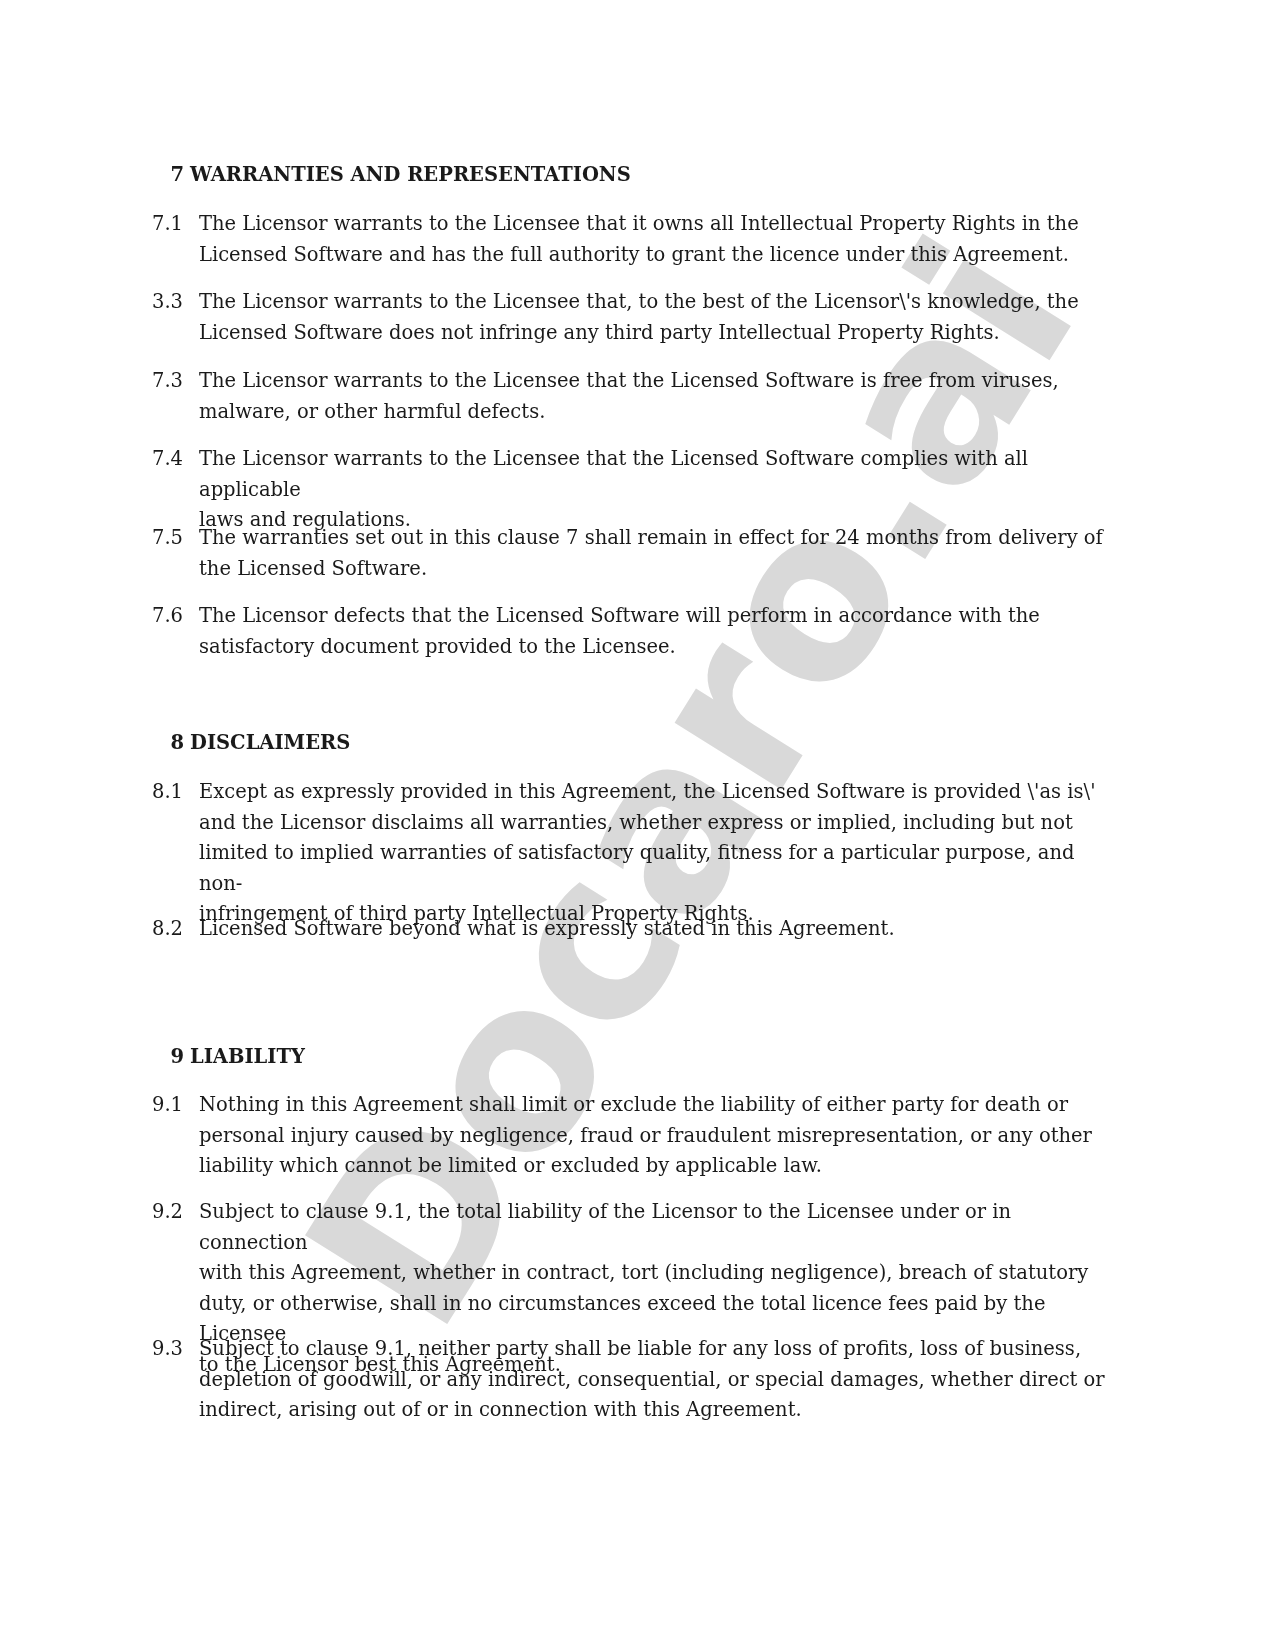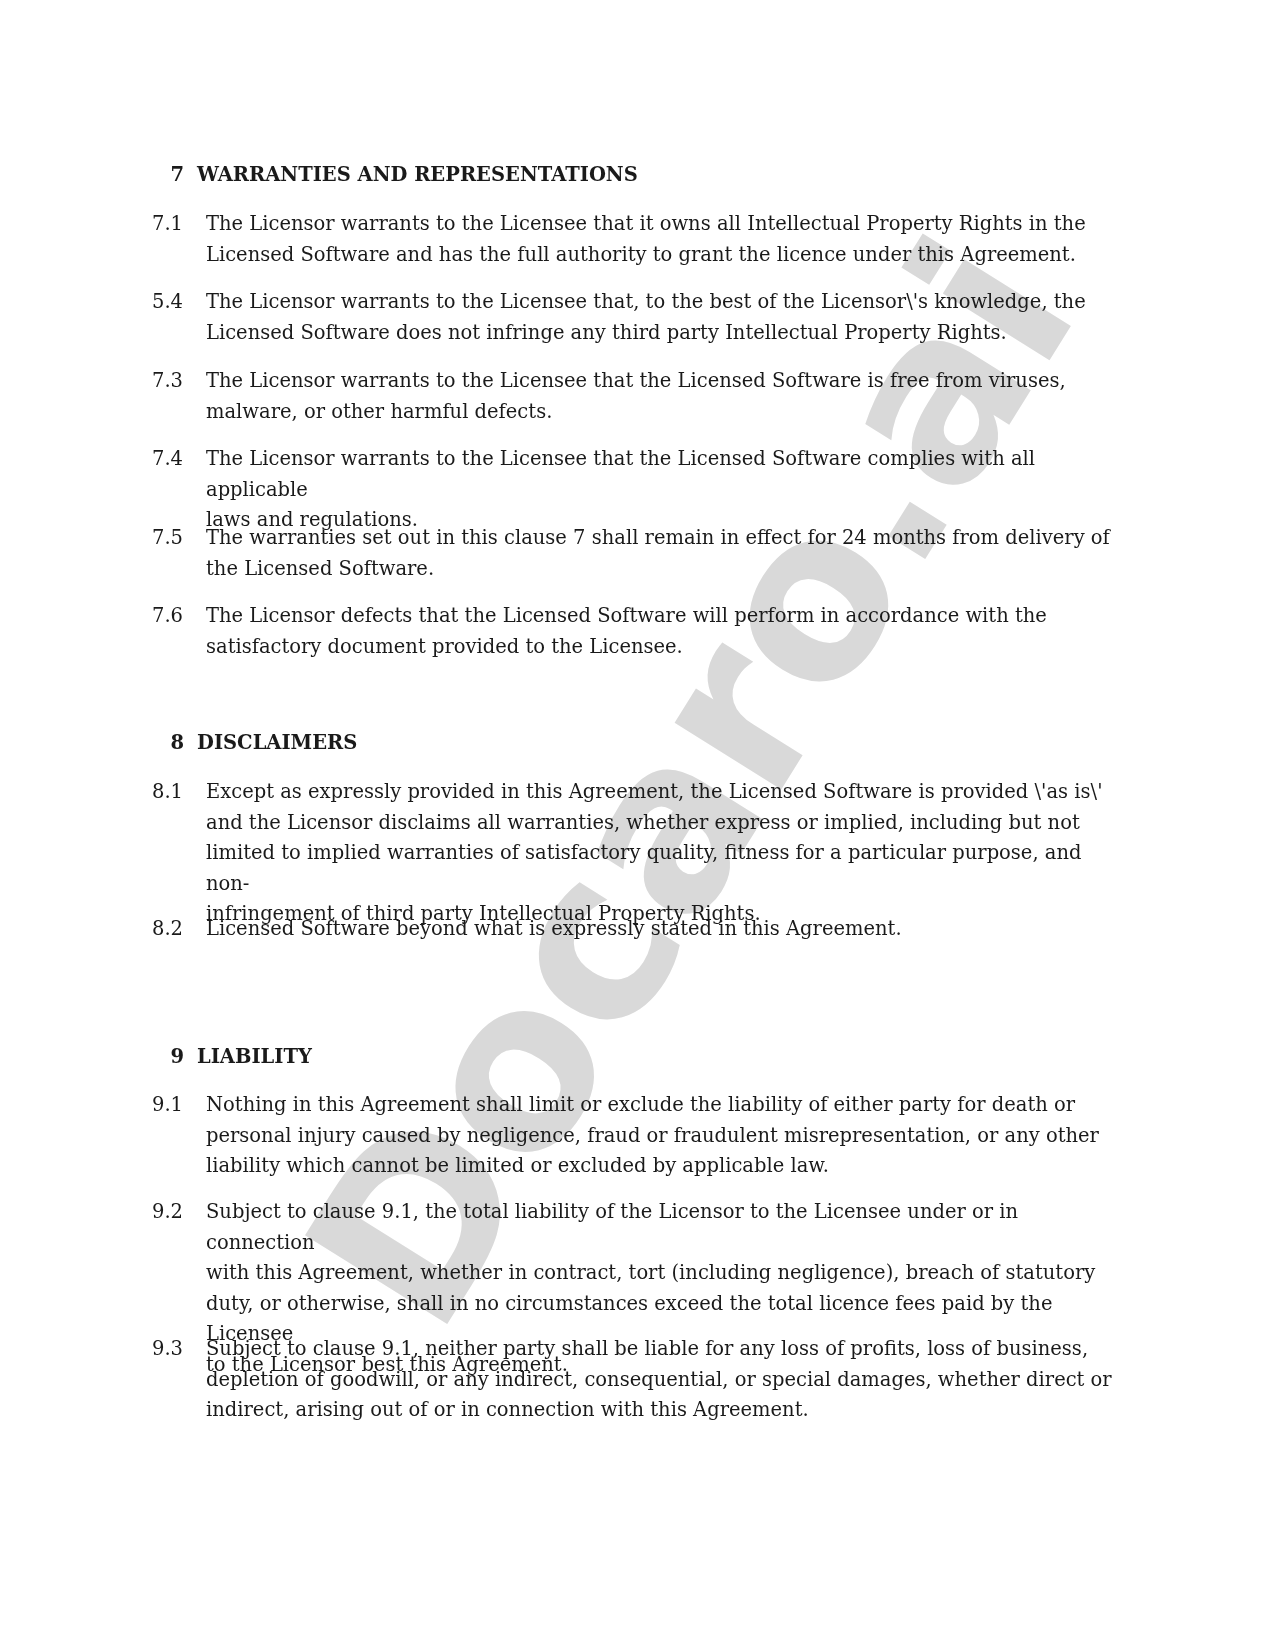--- a/index.html
+++ b/index.html
@@ -5,24 +5,24 @@
   html, body { margin: 0; padding: 0; background: #ffffff; }
   body { width: 1275px; height: 1650px; position: relative; overflow: hidden;
          font-family: "DejaVu Serif", "Liberation Serif", serif; color: #1a1a1a; }
   .watermark { position: absolute; left: 110px; top: 700px; transform: rotate(-58deg);
                transform-origin: center; font-family: "DejaVu Sans", sans-serif; font-weight: bold;
                font-size: 230px; color: #d9d9d9; letter-spacing: -2px; white-space: nowrap;
                width: 1100px; text-align: center; z-index: 0; pointer-events: none; }
   .page { position: absolute; left: 0; top: 0; width: 1275px; z-index: 1; }
   .heading { position: absolute; left: 0; width: 1275px; font-weight: bold; font-size: 19.5px; }
   .heading .num { position: absolute; left: 160px; width: 24px; text-align: right; }
-  .heading .txt { position: absolute; left: 197px; }
+  .heading .txt { position: absolute; left: 190px; }
   .clause { position: absolute; left: 0; width: 1275px; font-size: 19.5px; line-height: 30.5px; }
   .clause .num { position: absolute; left: 152px; }
-  .clause .txt { position: absolute; left: 206px; width: 915px; }
+  .clause .txt { position: absolute; left: 199px; width: 915px; }
 </style>
 </head>
 <body>
 
 <div class="watermark">Docaro.ai</div>
 
 <div class="page">
 
   <div class="heading" style="top:163px">
     <span class="num">7</span>
@@ -31,21 +31,21 @@
 
   <div class="clause" style="top:209px">
     <span class="num">7.1</span>
     <div class="txt">
       <div>The Licensor warrants to the Licensee that it owns all Intellectual Property Rights in the</div>
       <div>Licensed Software and has the full authority to grant the licence under this Agreement.</div>
     </div>
   </div>
 
   <div class="clause" style="top:287px">
-    <span class="num">5.4</span>
+    <span class="num">3.3</span>
     <div class="txt">
       <div>The Licensor warrants to the Licensee that, to the best of the Licensor\'s knowledge, the</div>
       <div>Licensed Software does not infringe any third party Intellectual Property Rights.</div>
     </div>
   </div>
 
   <div class="clause" style="top:366px">
     <span class="num">7.3</span>
     <div class="txt">
       <div>The Licensor warrants to the Licensee that the Licensed Software is free from viruses,</div>

